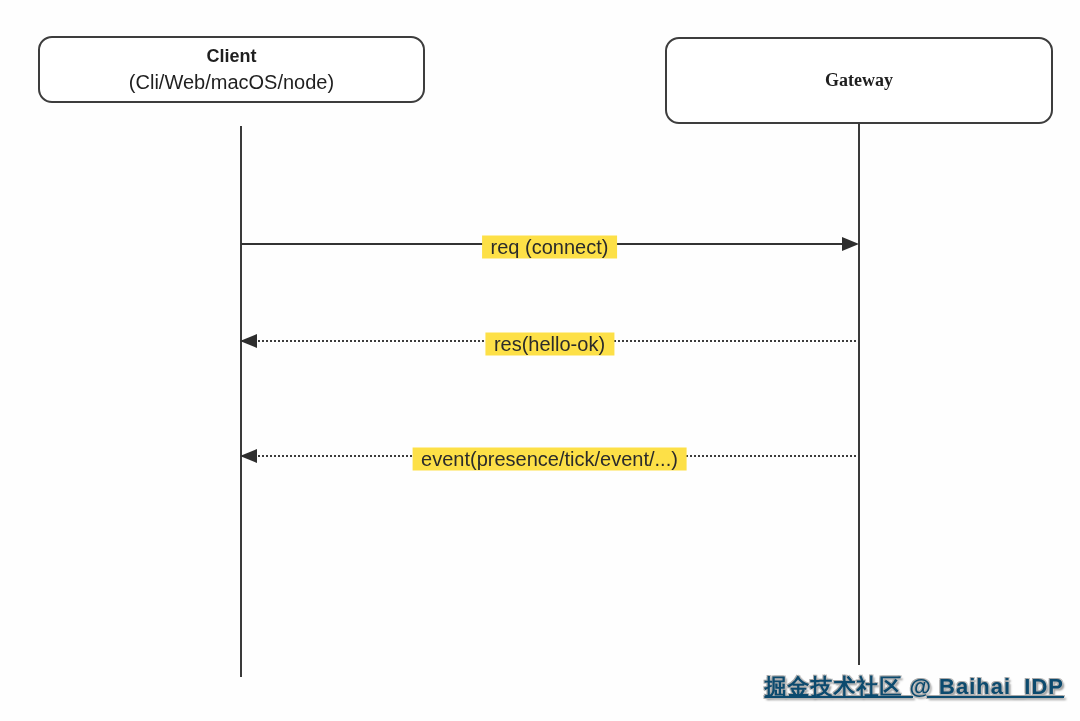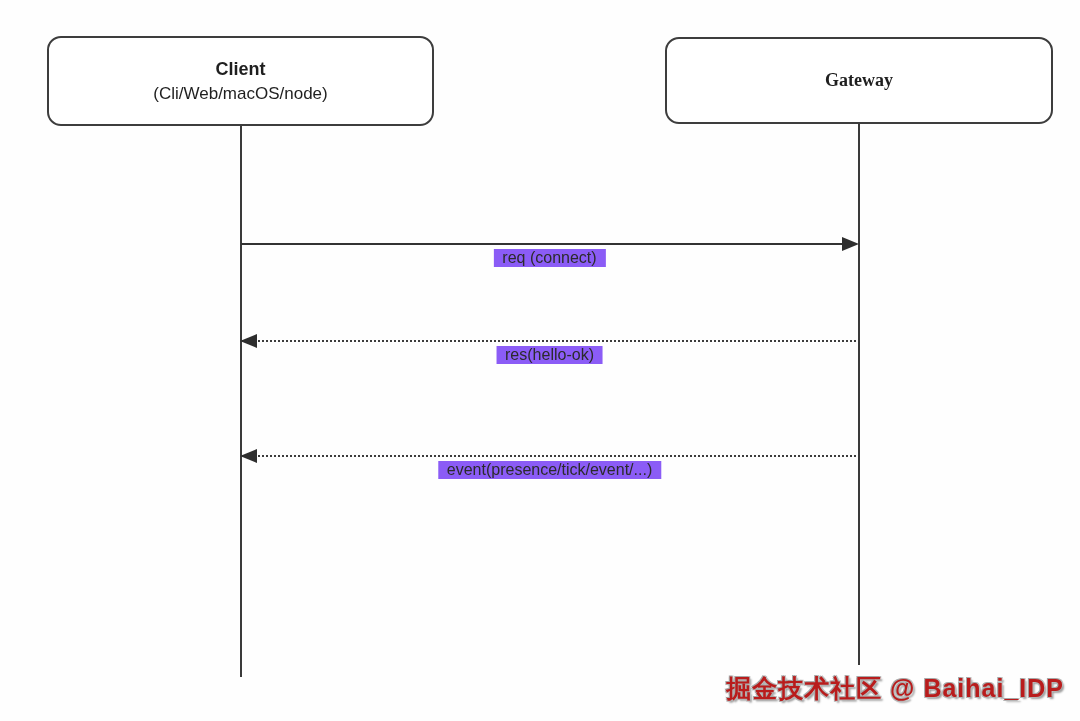--- a/index.html
+++ b/index.html
@@ -21,24 +21,24 @@
     box-sizing: border-box;
     background: #ffffff;
     border: 2px solid #3d3d3d;
     border-radius: 14px;
     display: flex;
     flex-direction: column;
     align-items: center;
     justify-content: center;
     color: #1f1f1f;
   }
-  #actor-client { left: 47px; top: 36px; width: 387px; height: 90px; }
+  #actor-client { left: 38px; top: 36px; width: 387px; height: 67px; }
   #actor-gateway { left: 665px; top: 37px; width: 388px; height: 87px; font-family: Liberation Serif, serif; }
   .actor-title { font-size: 18px; font-weight: bold; line-height: 1.45; }
-  .actor-subtitle { font-size: 17px; font-weight: normal; line-height: 1.35; }
+  .actor-subtitle { font-size: 20px; font-weight: normal; line-height: 1.35; }
   
   .lifeline {
     position: absolute;
     width: 2px;
     background: #3a3a3a;
   }
   #lifeline-client { left: 240px; top: 126px; height: 551px; }
   #lifeline-gateway { left: 858px; top: 123px; height: 542px; }
   
   .message { position: absolute; left: 241px; width: 617px; height: 0; }
@@ -52,43 +52,44 @@
     position: absolute;
     width: 0; height: 0;
     border-top: 7px solid transparent;
     border-bottom: 7px solid transparent;
     top: -6px;
   }
   .arrowhead.right { right: -1px; border-left: 17px solid #2e2e2e; }
   .arrowhead.left  { left: -1px;  border-right: 17px solid #2e2e2e; }
   .msg-label {
     position: absolute;
-    top: 15px; left: 50%;
+    top: 4px; left: 50%;
     transform: translate(-50%, -50%);
-    background: #8b5cf6;
+    background: #fde047;
     padding: 0 9px;
-    font-size: 16px;
+    font-size: 20px;
     color: #2b2b2b;
     white-space: nowrap;
   }
   
   .watermark {
     position: absolute;
     top: 672px;
     right: 16px;
-    font-size: 25px;
+    font-size: 22px;
     font-weight: bold;
     letter-spacing: 1px;
-    color: #b91c1c;
+    color: #0c4a6e;
     text-shadow:
       -1px -1px 0 #a8a8a8,
        1px -1px 0 #bdbdbd,
       -1px  1px 0 #b5b5b5,
        2px  2px 2px #9e9e9e;
     white-space: nowrap;
+    text-decoration: underline;
   }
 </style>
 </head>
 <body>
 
 <div class="canvas">
 
   <div class="actor" id="actor-client">
     <div class="actor-title">Client</div>
     <div class="actor-subtitle">(Cli/Web/macOS/node)</div>

